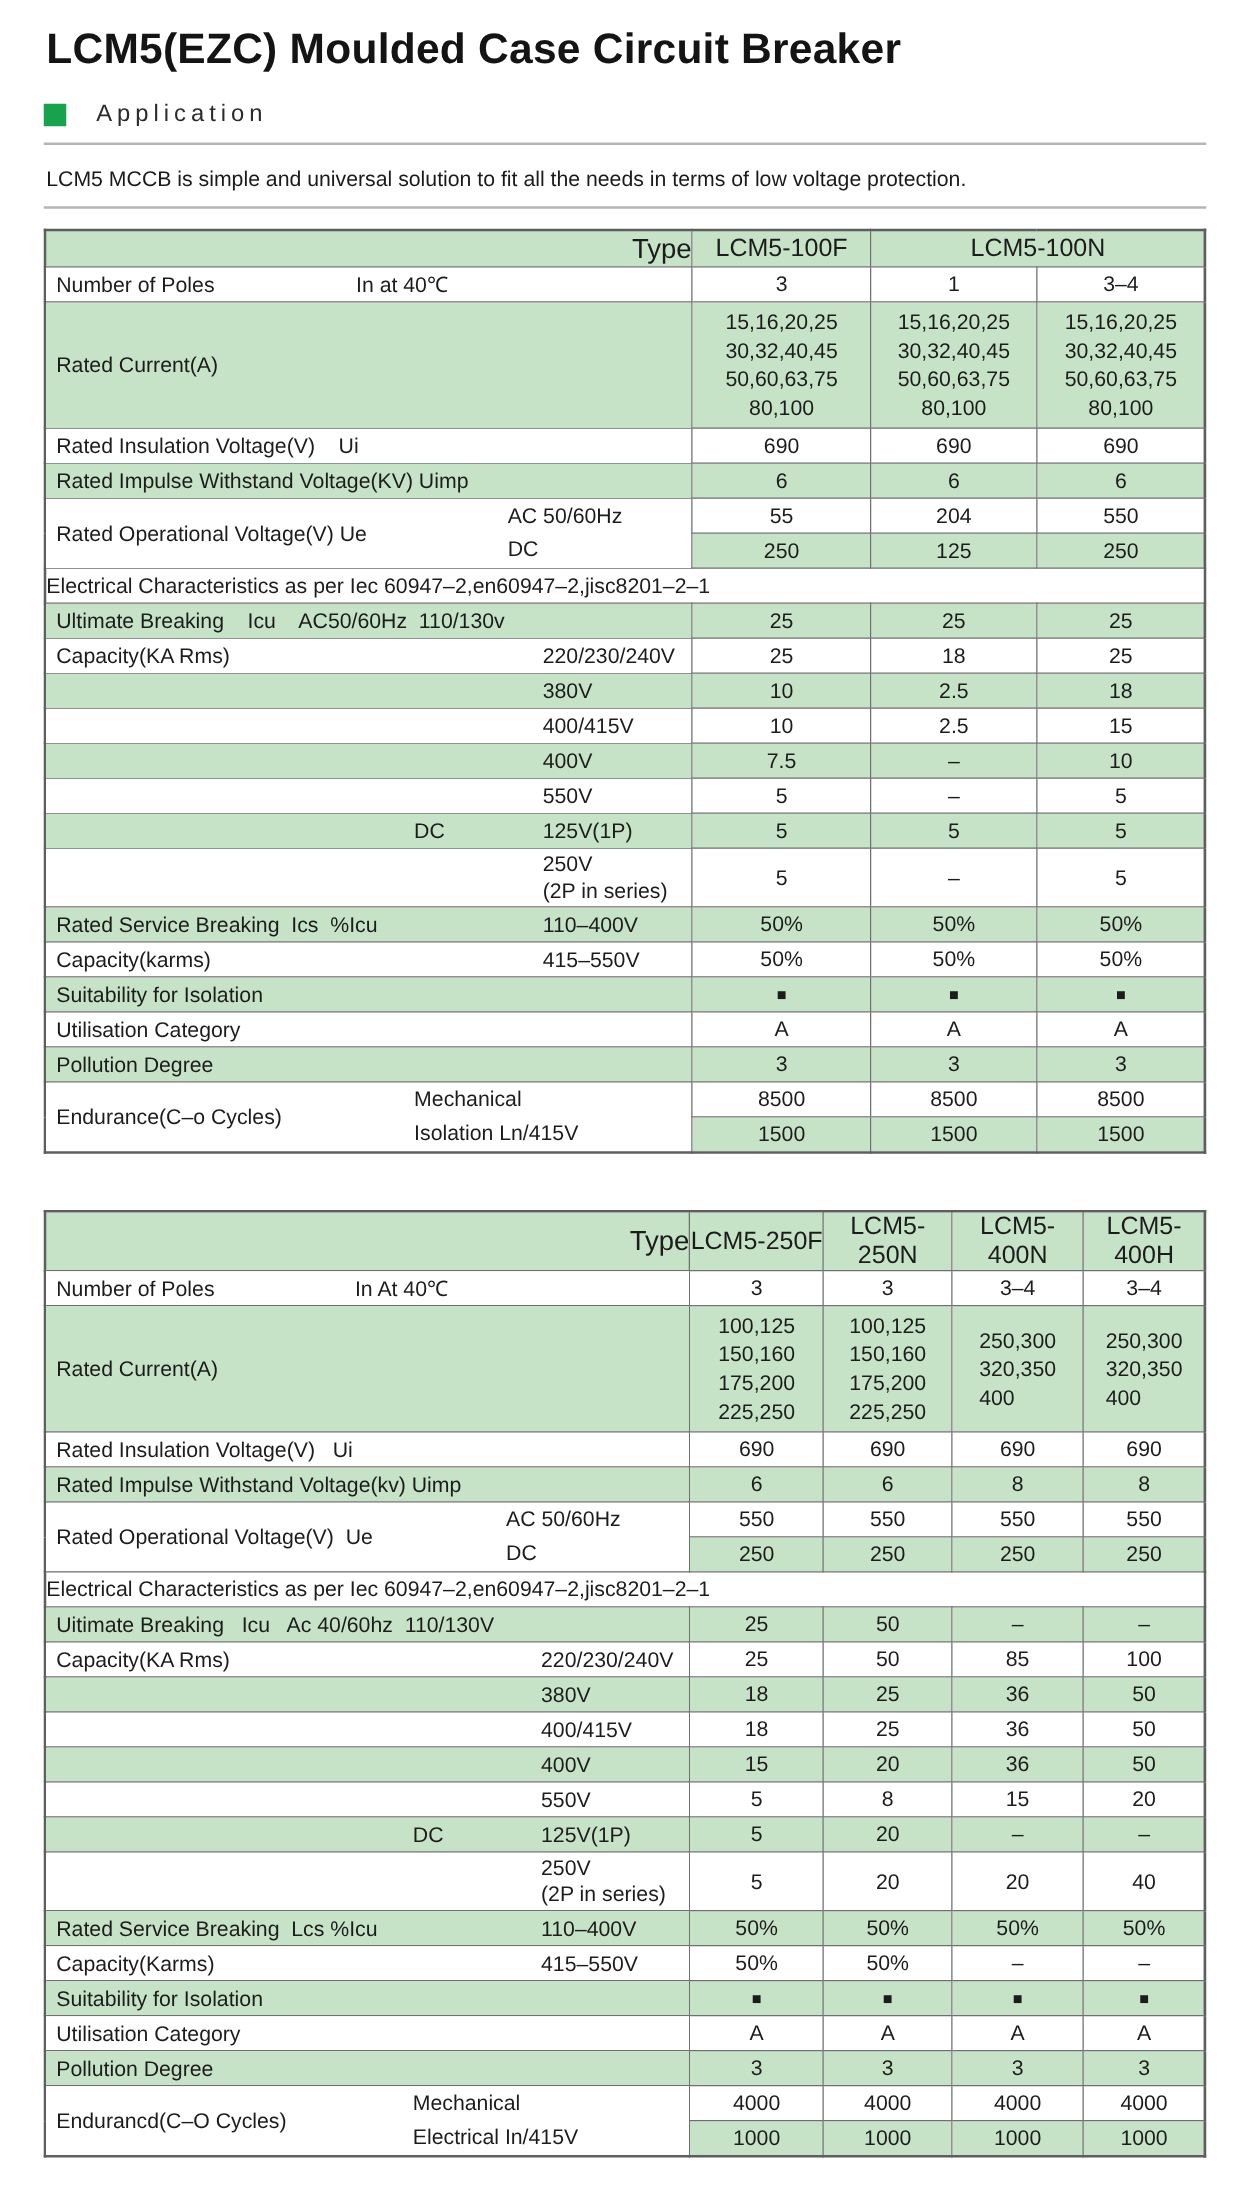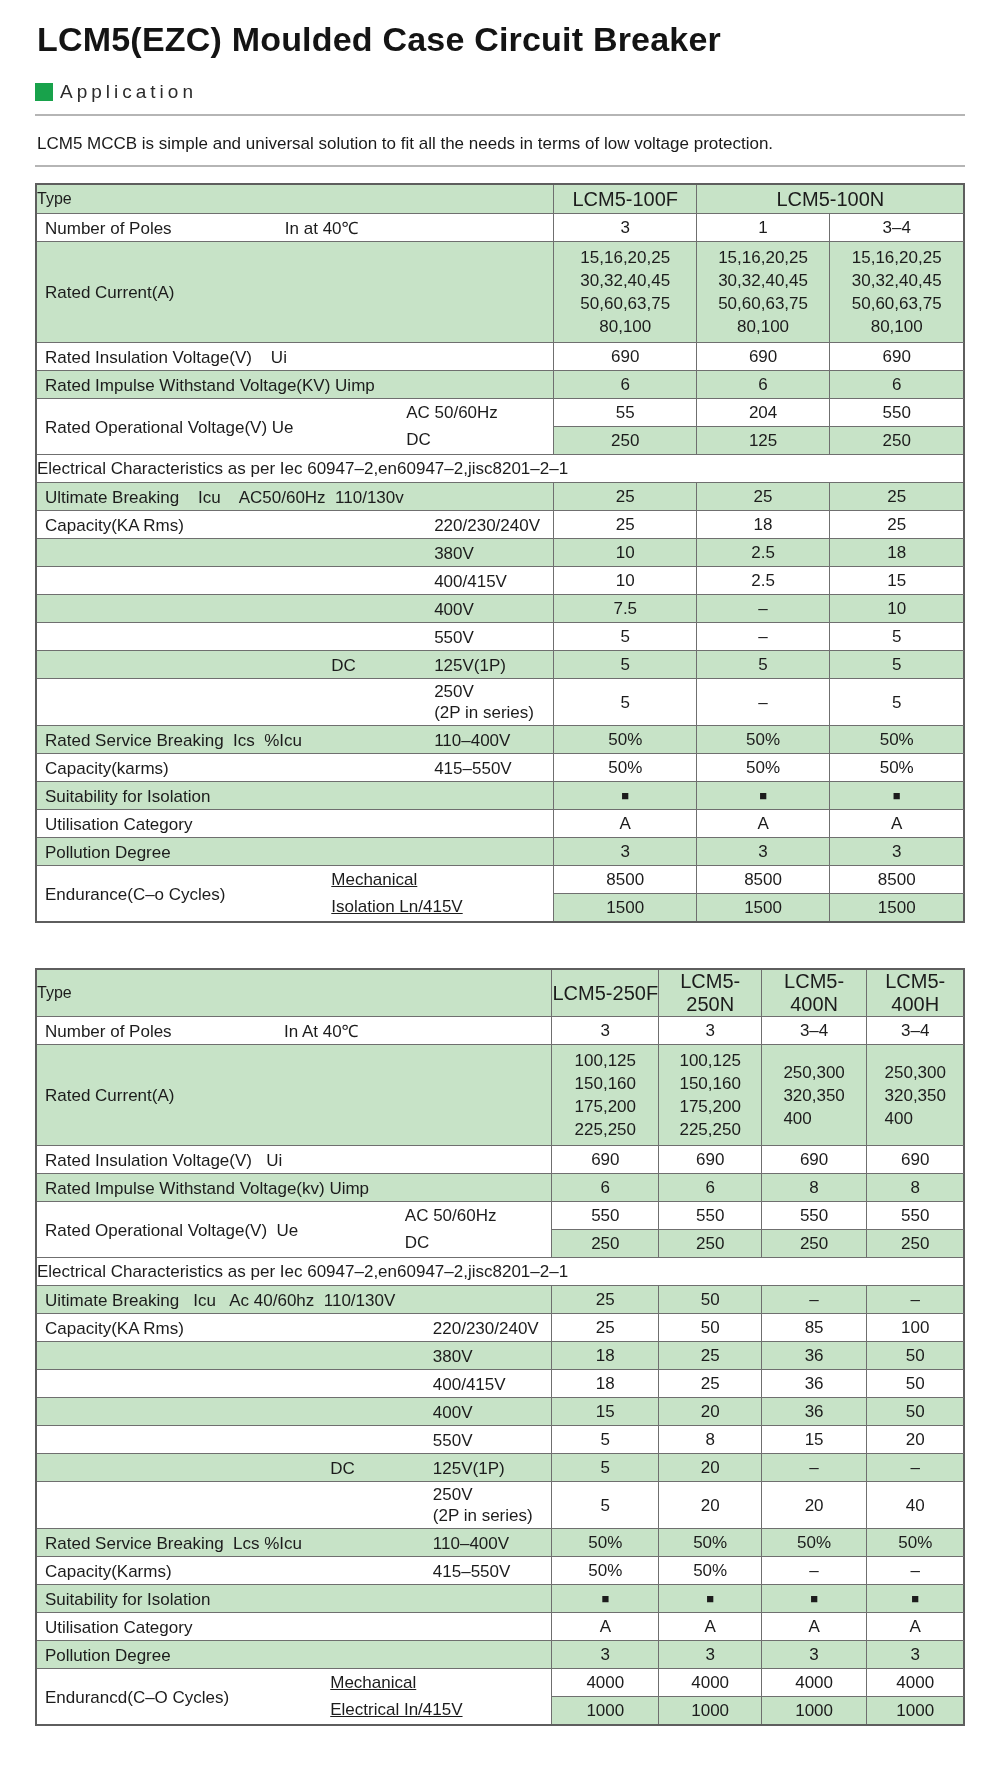--- a/index.html
+++ b/index.html
@@ -8,21 +8,21 @@
     font-family:"Liberation Sans", sans-serif;
     color:#1b1b1b;
     -webkit-font-smoothing:antialiased;
   }
   .page { padding:0 35px 30px 35px; }
 
   .doc-title {
     margin:20px 0 16px 2px;
     font-size:34px; font-weight:700; letter-spacing:0.2px; color:#141414;
   }
-  .section-head { display:flex; align-items:center; gap:7px; }
+  .section-head { display:flex; align-items:center; gap:24px; }
   .section-head.app  { margin-top:22px; }
   .section-head.spec { margin-top:42px; }
   .gsq { width:18px; height:18px; flex:0 0 auto; }
   .sh-text { font-size:19px; letter-spacing:4px; color:#2b2b2b; }
   .sh-text.bold { font-weight:700; letter-spacing:2.5px; color:#101010; }
   .rule { height:2px; background:#b5b5b5; margin-top:11px; }
   .app-body { font-size:17px; margin:18px 0 0 2px; color:#1a1a1a; }
 
   .table-host { margin-top:16px; }
   .table-host + .table-host { margin-top:45px; }
@@ -38,21 +38,21 @@
     height:27px; overflow:hidden;
   }
   tr.row-h td { height:28px; }
   tr.row-tall td { height:100px; }
   tr.row-tall2 td { height:46px; }
 
   tr.bg-g > td { background:#c7e3c7; }
   tr.bg-w > td { background:#ffffff; }
   td.dblcell { background:#ffffff !important; }
 
-  td.lbl-center { text-align:left; font-size:16px; }
+  td.lbl-center { text-align:right; font-size:22px; }
   td.val { text-align:center; }
   td.val .vblock {
     display:inline-block; white-space:pre-line; text-align:center;
     line-height:23px; vertical-align:middle;
   }
   td.val.val-left .vblock { text-align:left; }
   td.val.marker .vblock { font-size:13px; }
   td.val.model { font-size:20px; }
 
   td.lblcell { position:relative; }
@@ -64,21 +64,21 @@
     position:absolute; top:50%; transform:translateY(-50%);
     white-space:pre-line; text-align:left; line-height:21px;
   }
   .sub-label.sub-mid   { left:48%; }
   .sub-label.sub-mid2  { left:57%; }
   .sub-label.sub-right { left:71.5%;margin-left:28px; }
 
   td.dblcell .half {
     height:27px; display:flex; align-items:center; box-sizing:border-box;
   }
-  td.dblcell .half.sub-mid2  { padding-left:57%;text-decoration:underline; }
+  td.dblcell .half.sub-mid2  { padding-left:57%; }
   td.dblcell .half.sub-right { padding-left:71.5%; }
 
   td.full-label { padding-left:8px; white-space:pre; }
 </style>
 </head>
 <body>
 
 <div class="page">
 
   <h1 class="doc-title">LCM5(EZC) Moulded Case Circuit Breaker</h1>

